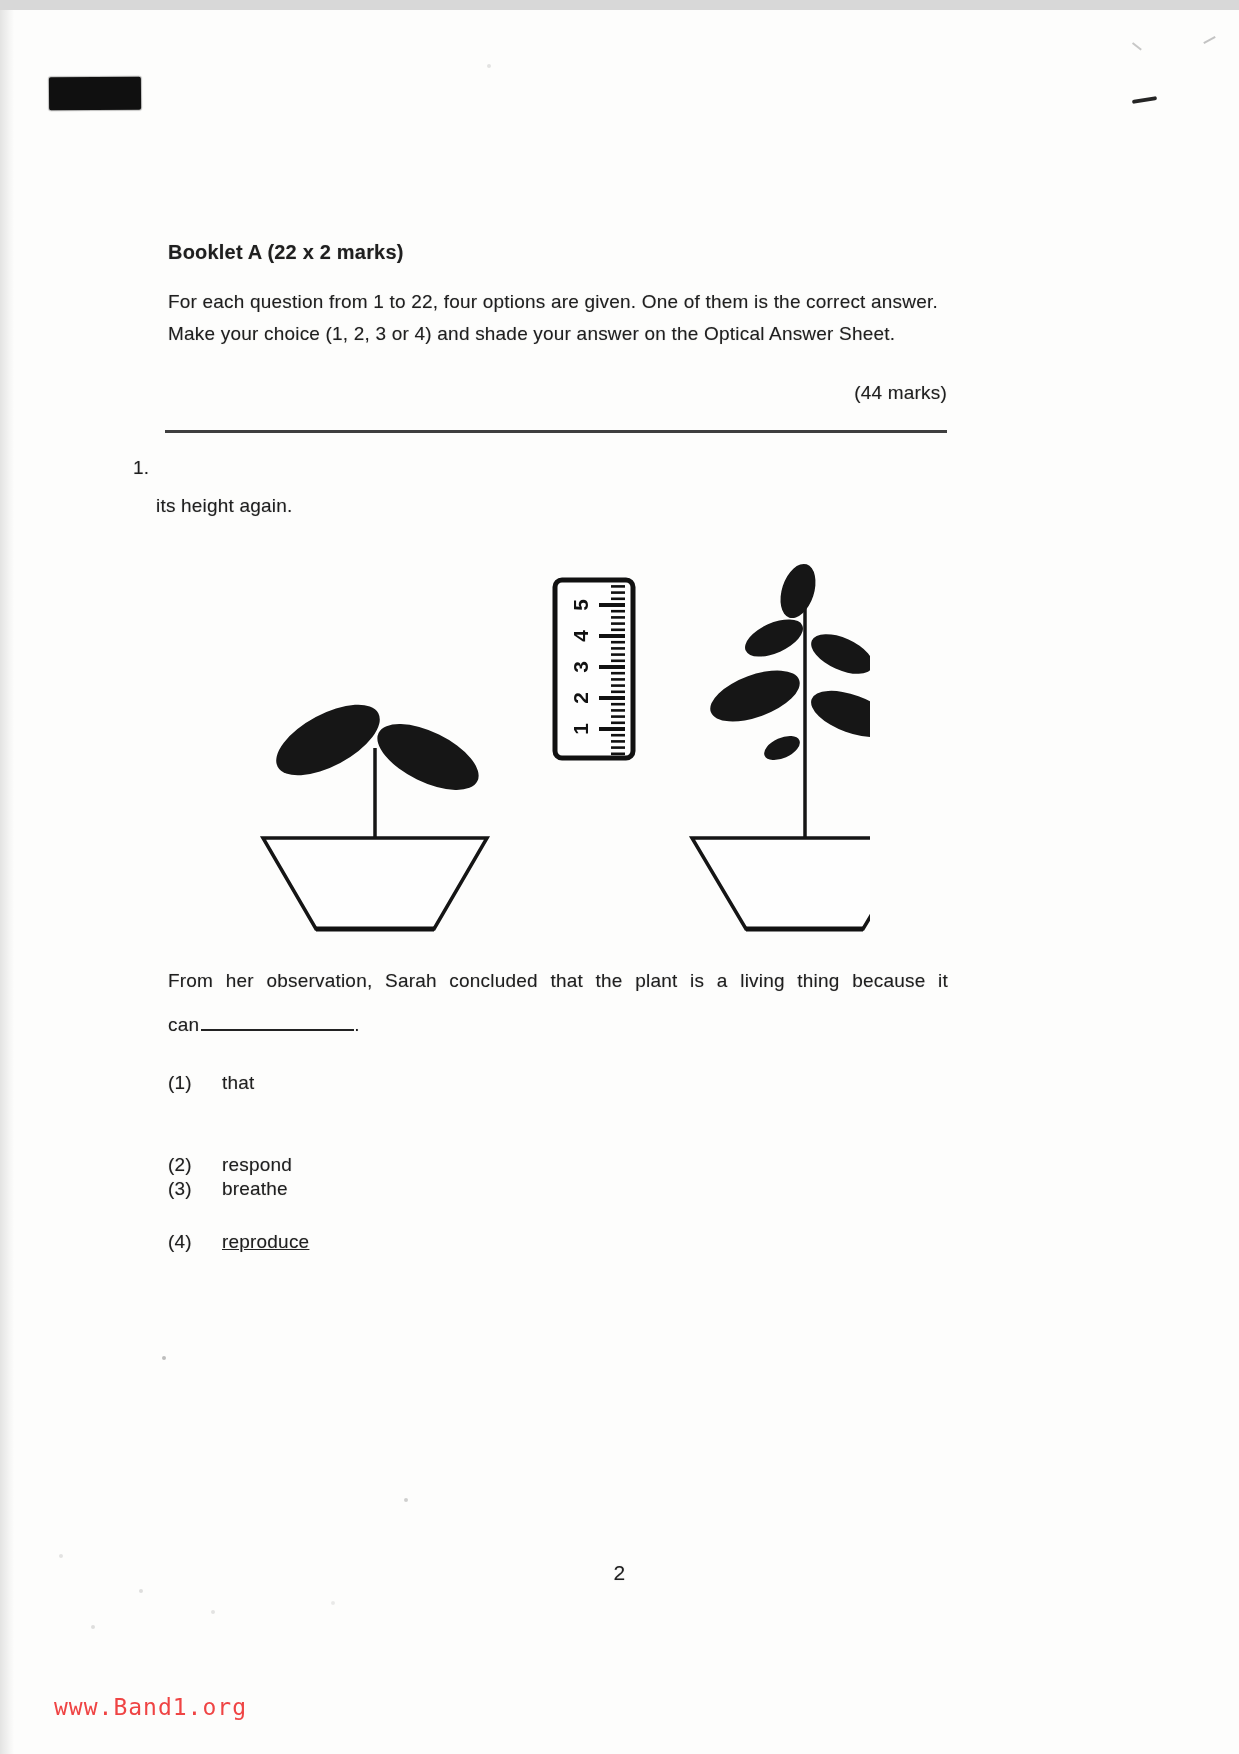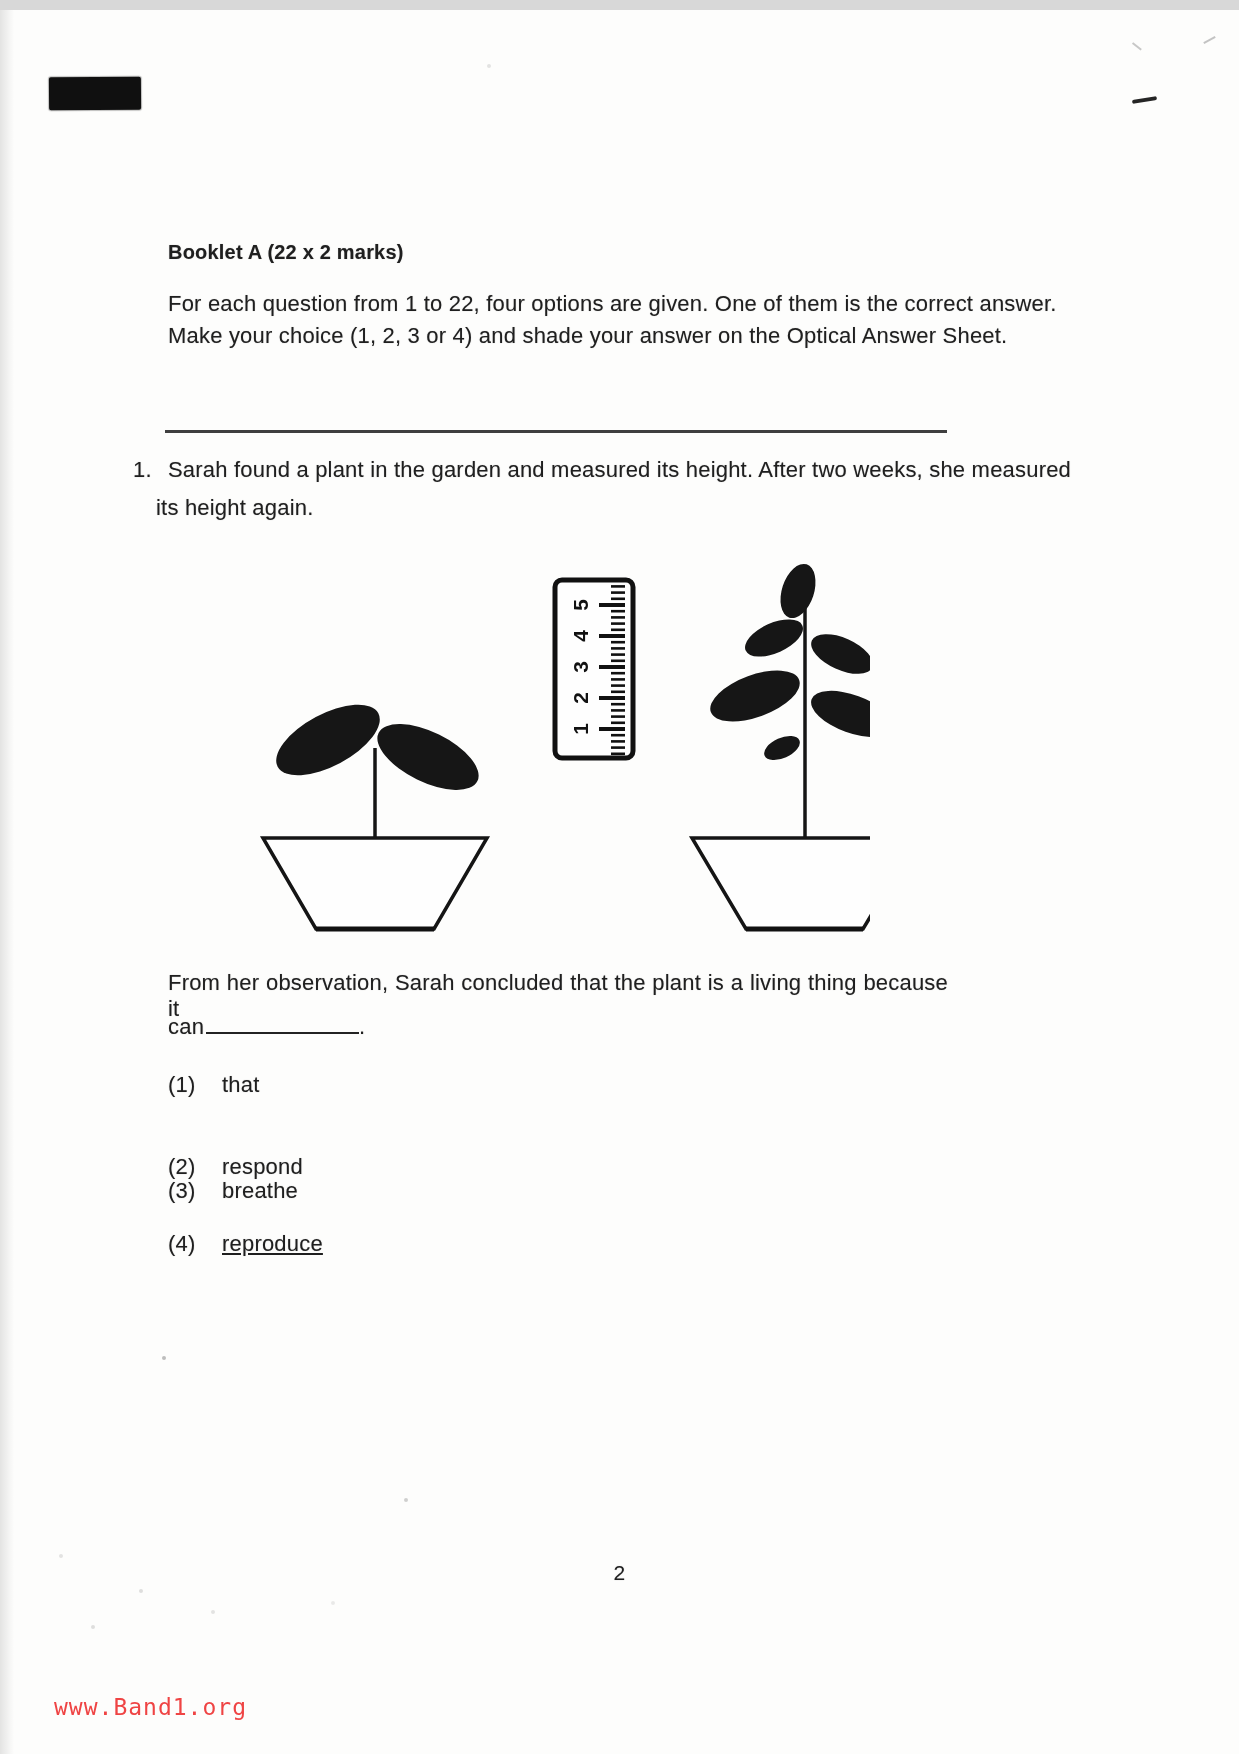--- a/index.html
+++ b/index.html
@@ -11,21 +11,21 @@
     overflow:hidden;
     font-family:"Liberation Sans",sans-serif;
     color:#1d1d1d;
   }
   .scan-edge{
     position:absolute;left:0;top:0;width:14px;height:100%;
     background:linear-gradient(to right, rgba(0,0,0,0.10), rgba(0,0,0,0));
   }
   .txt{
     position:absolute;
-    font-size:22px;
+    font-size:19px;
     color:#1f1f1f;
     text-shadow:0 0 1px rgba(40,40,40,.35);
     letter-spacing:.2px;
     white-space:nowrap;
   }
   .redaction{
     position:absolute;left:49px;top:67px;width:92px;height:33px;
     background:#101010;border-radius:2px;transform:rotate(-.4deg);
     box-shadow:0 0 1px 1px rgba(0,0,0,.25);
   }
@@ -102,25 +102,25 @@
   <div class="speckles"></div>
 
   <div class="redaction"></div>
   <div class="pen-mark-1"></div>
   <div class="pen-mark-2"></div>
   <div class="pen-mark-3"></div>
 
   <div class="txt booklet-title">Booklet A (22 x 2 marks)</div>
   <div class="txt instr instr1">For each question from 1 to 22, four options are given. One of them is the correct answer.</div>
   <div class="txt instr instr2">Make your choice (1, 2, 3 or 4) and shade your answer on the Optical Answer Sheet.</div>
+  <div class="txt marks-note">(44 marks)</div>
 
   <div class="divider"></div>
 
   <div class="txt qnum">1.</div>
-  <div class="txt qline1">Sarah found a plant in the garden and measured its height. After two weeks, she measured</div>
   <div class="txt qline2">its height again.</div>
 
   <svg class="figure" viewBox="0 0 700 430" width="700" height="430">
 
     <g>
       <line x1="205" y1="340" x2="205" y2="243" stroke="#151515" stroke-width="3.5"></line>
       <ellipse cx="158" cy="235" rx="57" ry="26" fill="#161616" transform="rotate(-28 158 235)"></ellipse>
       <ellipse cx="258" cy="252" rx="55" ry="25" fill="#161616" transform="rotate(26 258 252)"></ellipse>
       <path d="M93,333 L317,333 L264,424 L146,424 Z" fill="#fefefe" stroke="#151515" stroke-width="3.5"></path>
       <line x1="146" y1="424" x2="264" y2="424" stroke="#111" stroke-width="5"></line>

